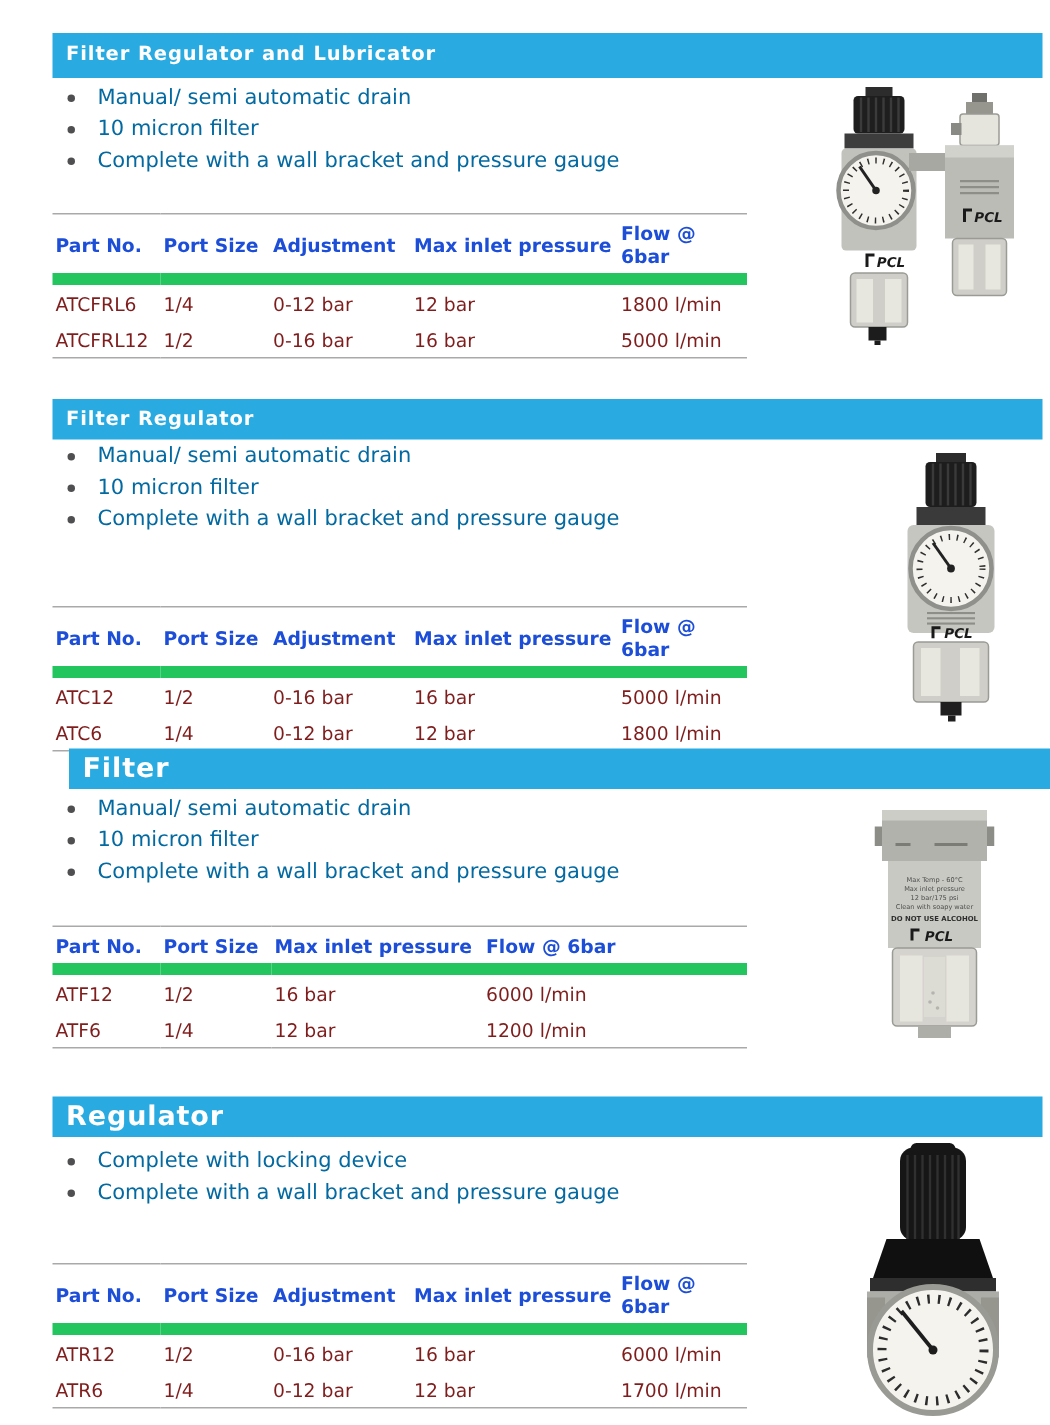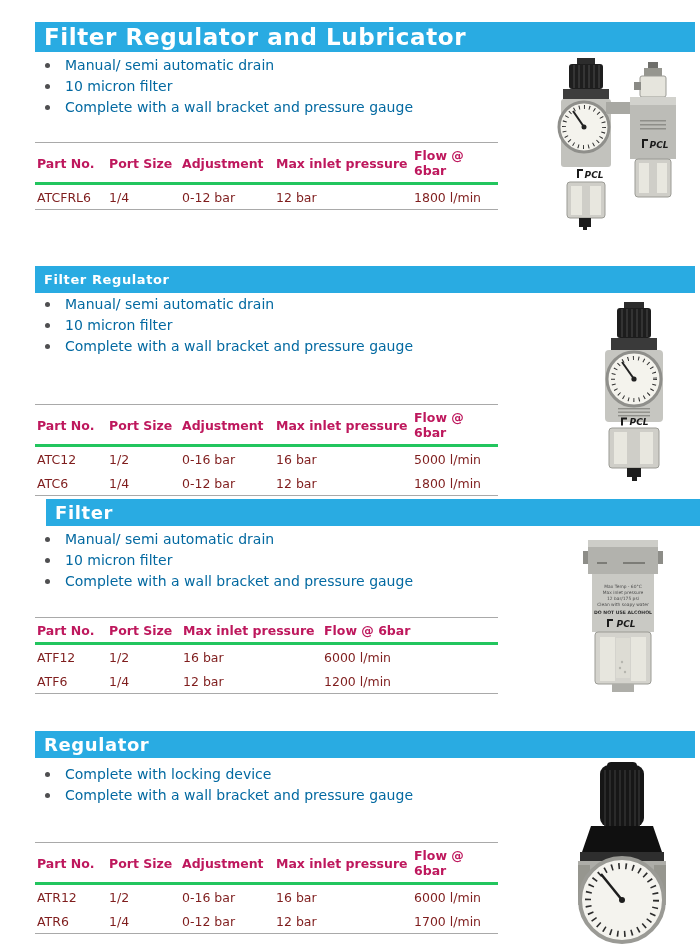--- a/index.html
+++ b/index.html
@@ -6,36 +6,36 @@
   .page{position:relative;width:700px;height:950px;background:#ffffff;overflow:hidden;
         font-family:"DejaVu Sans",sans-serif;}
   .bar{position:absolute;left:35px;width:660px;background:#29abe2;color:#ffffff;
        box-sizing:border-box;padding-left:9px;font-weight:bold;letter-spacing:.6px;}
   .bar span{display:inline-block;}
   .bullets{position:absolute;left:38px;width:480px;margin:0;padding:0;list-style:none;}
   .bullets li{position:relative;font-size:14px;line-height:21px;color:#0369a1;padding-left:27px;}
   .bullets li::before{content:"";position:absolute;left:7px;top:8px;width:5px;height:5px;
        border-radius:50%;background:#4f4f51;}
   table.spec{position:absolute;left:35px;width:463px;border-collapse:collapse;table-layout:fixed;}
-  table.spec th{color:#be185d;font-size:12.5px;font-weight:bold;text-align:left;
-       padding:5px 0 4px 2px;border-top:1px solid #a9a9a9;border-bottom:3px solid #22c55e;}
+  table.spec th{color:#1d4ed8;font-size:12.5px;font-weight:bold;text-align:left;
+       padding:5px 0 4px 2px;border-top:1px solid #a9a9a9;border-bottom:8px solid #22c55e;}
   table.spec td{color:#7f1d1d;font-size:12.5px;text-align:left;padding:5px 0 4px 2px;}
   table.spec tbody tr:last-child td{border-bottom:1px solid #a9a9a9;}
   .product{position:absolute;}
   .pcl{font:italic bold 9px "DejaVu Sans",sans-serif;fill:#1a1a1a;}
   .tinytxt{font:4.4px "DejaVu Sans",sans-serif;fill:#4d4d4d;}
   .tinytxtb{font:bold 4.6px "DejaVu Sans",sans-serif;fill:#2e2e2e;}
 </style>
 </head>
 <body>
 
 <div class="page">
 
   <div>
-    <div class="bar" style="top:22px;height:30px;font-size:23px;line-height:30px;">
+    <div class="bar" style="top:22px;height:30px;font-size:13px;line-height:30px;">
       <span>Filter Regulator and Lubricator</span>
     </div>
     <ul class="bullets" style="top:55px;">
       <li>Manual/ semi automatic drain</li>
       <li>10 micron filter</li>
       <li>Complete with a wall bracket and pressure gauge</li>
     </ul>
     <table class="spec" style="top:142px;">
       <colgroup>
           <col style="width:72px">
@@ -54,20 +54,27 @@
       </tr>
         </thead>
       <tbody>
         <tr>
           <td>ATCFRL6</td>
           <td>1/4</td>
           <td>0-12 bar</td>
           <td>12 bar</td>
           <td>1800 l/min</td>
         </tr>
+        <tr>
+          <td>ATCFRL12</td>
+          <td>1/2</td>
+          <td>0-16 bar</td>
+          <td>16 bar</td>
+          <td>5000 l/min</td>
+        </tr>
       </tbody>
     </table>
     <div class="product" style="left:548px;top:58px;">
       <svg viewBox="0 0 145 172" width="145" height="172">
 
         <g>
           <rect x="29" y="0" width="18" height="7" fill="#2c2c2c"></rect>
           <rect x="21" y="6" width="34" height="25" rx="3" fill="#1e1e1e"></rect>
           <path d="M26 7v23 M31 7v23 M36 7v23 M41 7v23 M46 7v23 M51 7v23" stroke="#3b3b3b" stroke-width="1.6"></path>
           <rect x="15" y="31" width="46" height="10" fill="#3d3d3d"></rect>

